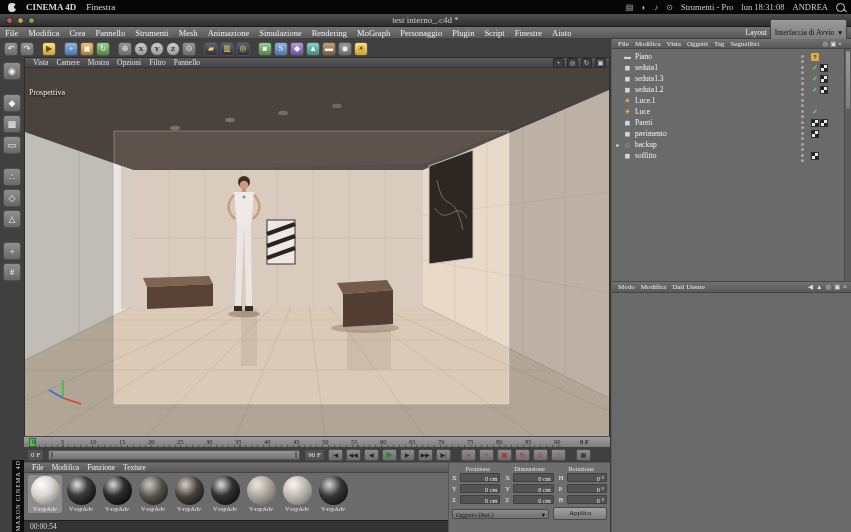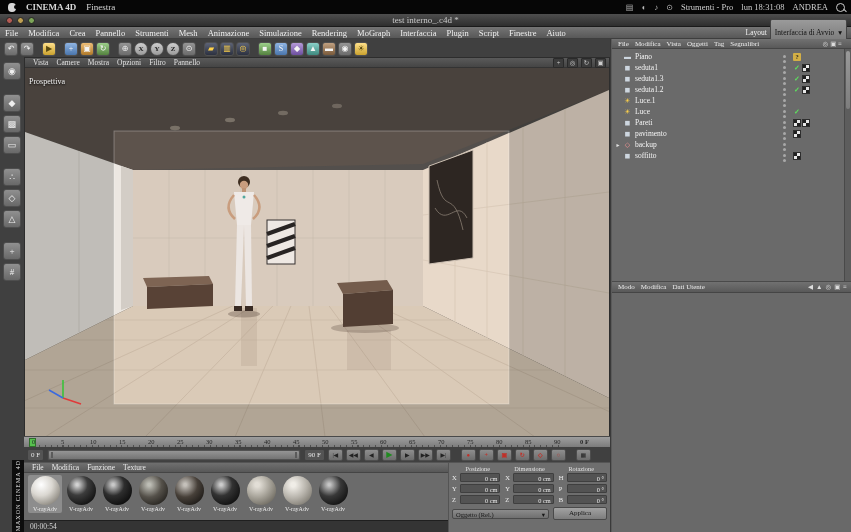--- a/index.html
+++ b/index.html
@@ -48,21 +48,21 @@
   .vgap{height:8px;flex:0 0 8px;}
   
   #viewport{left:24px;top:57px;width:586px;height:379px;background:#4a4a48;border:1px solid #2d2d2d;box-sizing:border-box;}
   #vpmenu{height:10px;background:linear-gradient(#5a5a5a,#454545);border-bottom:1px solid #333;display:flex;align-items:center;
           font-size:7.5px;color:#e0e0e0;padding-left:4px;box-sizing:border-box;}
   .vpm{padding:0 4px;}
   #vpicons{margin-left:auto;display:flex;gap:3px;padding-right:3px;}
   .vpi{width:9px;height:8px;font-size:6.5px;color:#ccc;background:#3c3c3c;border:1px solid #2a2a2a;
        display:flex;align-items:center;justify-content:center;border-radius:1px;}
   #scene{position:relative;width:584px;height:367px;}
-  #vplabel{position:absolute;left:4px;top:9px;font-size:8px;color:#f2f2f2;text-shadow:0 1px 2px #000;z-index:5;}
+  #vplabel{position:absolute;left:4px;top:20px;font-size:8px;color:#f2f2f2;text-shadow:0 1px 2px #000;z-index:5;}
   
   #ruler{left:24px;top:436px;width:586px;height:11px;background:linear-gradient(#9e9e9e,#7c7c7c);border-top:1px solid #494949;
          font-size:6.5px;color:#262626;box-sizing:border-box;
          background-image:repeating-linear-gradient(90deg, rgba(40,40,40,.55) 0 1px, transparent 1px 5.9px),linear-gradient(#9e9e9e,#7c7c7c);
          background-size:531px 3px,100% 100%;background-position:9px 8px,0 0;background-repeat:no-repeat;}
   .tick{position:absolute;top:1px;}
   .endlab{position:absolute;top:1px;left:556px;font-weight:bold;}
   .ph{position:absolute;left:5px;top:1px;width:7px;height:9px;background:#56c04e;border:1px solid #2f6e2b;box-sizing:border-box;}
   
   #transport{left:24px;top:447px;width:586px;height:15px;display:flex;align-items:center;gap:3px;padding:0 3px;box-sizing:border-box;}
@@ -115,21 +115,21 @@
   #applybtn{width:52px;height:11px;line-height:11px;text-align:center;background:linear-gradient(#a2a2a2,#7d7d7d);
             border:1px solid #4a4a4a;border-radius:2px;color:#141414;font-size:7px;}
   
   #vdiv{left:610px;top:39px;width:2px;height:493px;background:#5a5a5a;border-left:1px solid #3a3a3a;box-sizing:border-box;}
   #ompanel{left:612px;top:39px;width:239px;height:242px;background:#6a6a6a;box-sizing:border-box;}
   #ommenu{height:10px;background:linear-gradient(#717171,#595959);border-bottom:1px solid #454545;display:flex;align-items:center;
           font-size:7px;color:#ececec;padding-left:3px;box-sizing:border-box;}
   #ommenu .mi{padding:0 3px;}
   #omicons{margin-left:auto;display:flex;gap:2px;padding-right:9px;font-size:6.5px;color:#ddd;}
   #omlist{position:relative;padding-top:2px;}
-  .row{display:flex;align-items:center;height:11px;padding-left:3px;padding-right:28px;gap:2px;}
+  .row{display:flex;align-items:center;height:11px;padding-left:3px;padding-right:10px;gap:2px;}
   .tw{width:6px;font-size:6px;color:#e0e0e0;text-align:center;flex:0 0 6px;}
   .oi{width:9px;font-size:7px;text-align:center;flex:0 0 9px;}
   .oi.cube{color:#cdd6df;} .oi.lightc{color:#ffd24a;} .oi.cam{color:#e6e6e6;} .oi.plane{color:#cdd6df;} .oi.nul{color:#e89090;}
   .on{font-size:7.5px;color:#f4f4f4;padding-left:1px;white-space:nowrap;}
   .dots{width:3px;height:3px;border-radius:50%;background:#a8a8a8;box-shadow:0 5px 0 #a8a8a8;margin-left:auto;margin-right:5px;flex:0 0 3px;}
   .tags{display:flex;gap:1px;width:30px;flex:0 0 30px;}
   .tg{width:8px;height:8px;font-size:7px;line-height:8px;text-align:center;box-sizing:border-box;}
   .tg.tex{background:conic-gradient(#e8e8e8 0 25%,#202020 0 50%,#e8e8e8 0 75%,#202020 0);border:1px solid #2e2e2e;}
   .tg.check{color:#5ee05e;font-weight:bold;}
   .tg.warn{color:#ff9b30;}
@@ -175,21 +175,21 @@
     <span class="mi">File</span>
     <span class="mi">Modifica</span>
     <span class="mi">Crea</span>
     <span class="mi">Pannello</span>
     <span class="mi">Strumenti</span>
     <span class="mi">Mesh</span>
     <span class="mi">Animazione</span>
     <span class="mi">Simulazione</span>
     <span class="mi">Rendering</span>
     <span class="mi">MoGraph</span>
-    <span class="mi">Interfaccia</span>
+    <span class="mi">Personaggio</span>
     <span class="mi">Plugin</span>
     <span class="mi">Script</span>
     <span class="mi">Finestre</span>
     <span class="mi">Aiuto</span>
     <div id="layoutbox">
       <span>Layout</span>
       <span class="combo">
         <span>Interfaccia di Avvio</span>
         <span>▾</span>
       </span>

